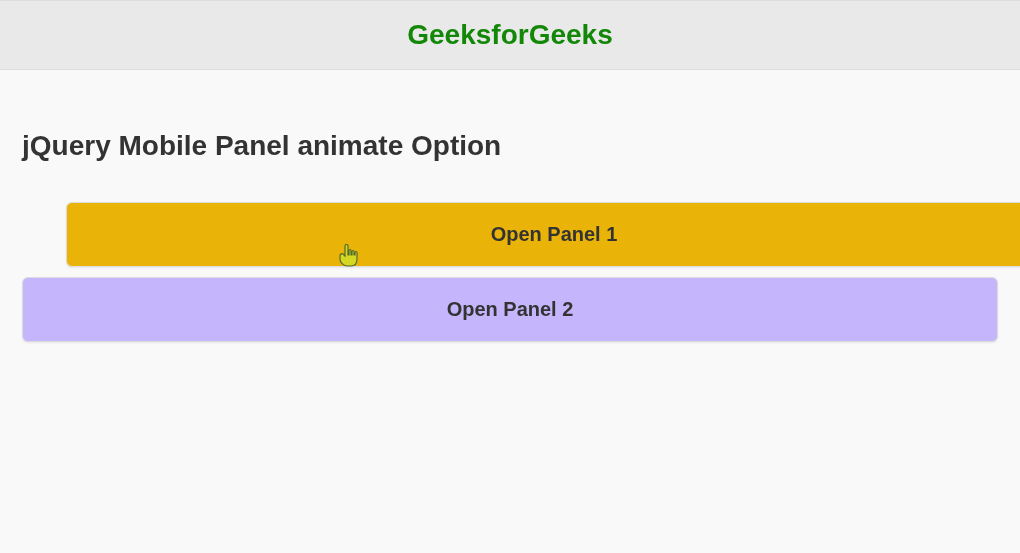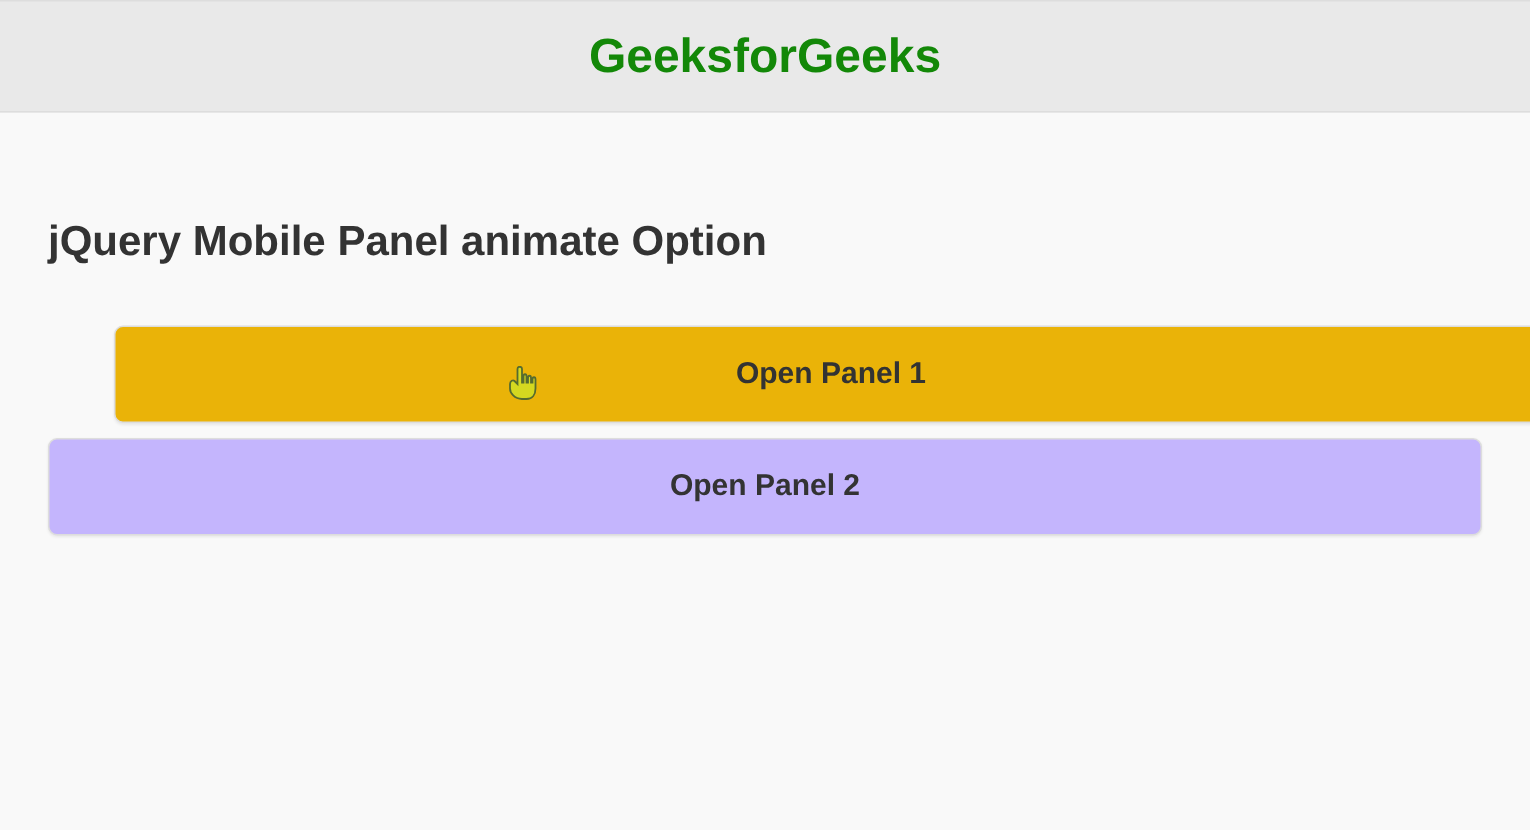--- a/index.html
+++ b/index.html
@@ -16,25 +16,25 @@
     }
     .header {
       background: #e9e9e9;
       border-top: 1px solid #ddd;
       border-bottom: 1px solid #ddd;
       text-align: center;
       padding: 18px 0;
     }
     .header h1 {
       color: #138808;
-      font-size: 32px;
+      font-size: 28px;
       font-weight: bold;
     }
     .content {
-      padding: 32px;
+      padding: 22px;
     }
     .content h3 {
       color: #333;
       font-size: 28px;
       font-weight: bold;
       margin-top: 38px;
       margin-bottom: 40px;
     }
     .btn {
       display: block;

